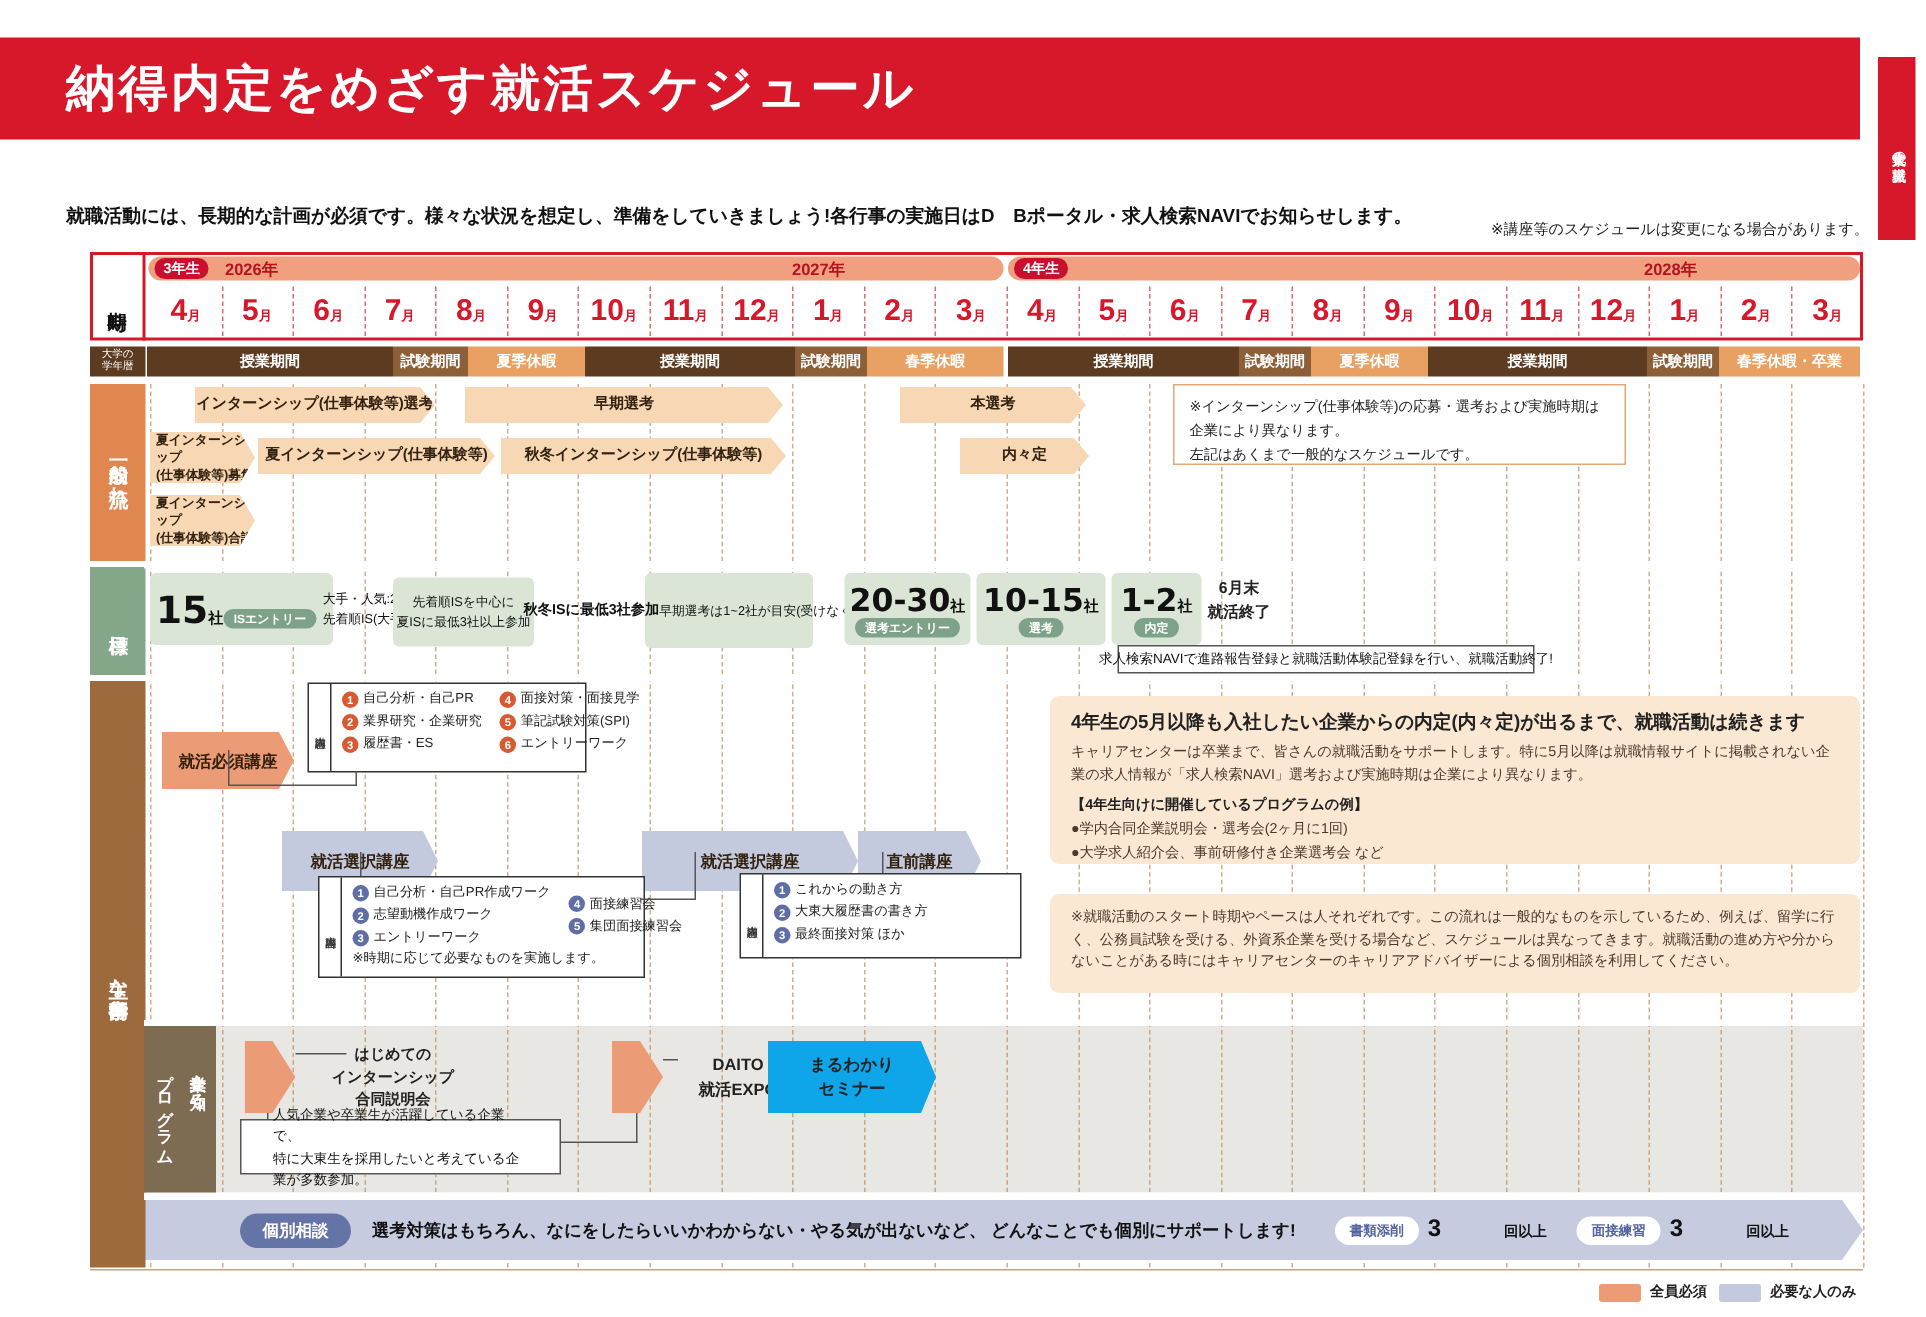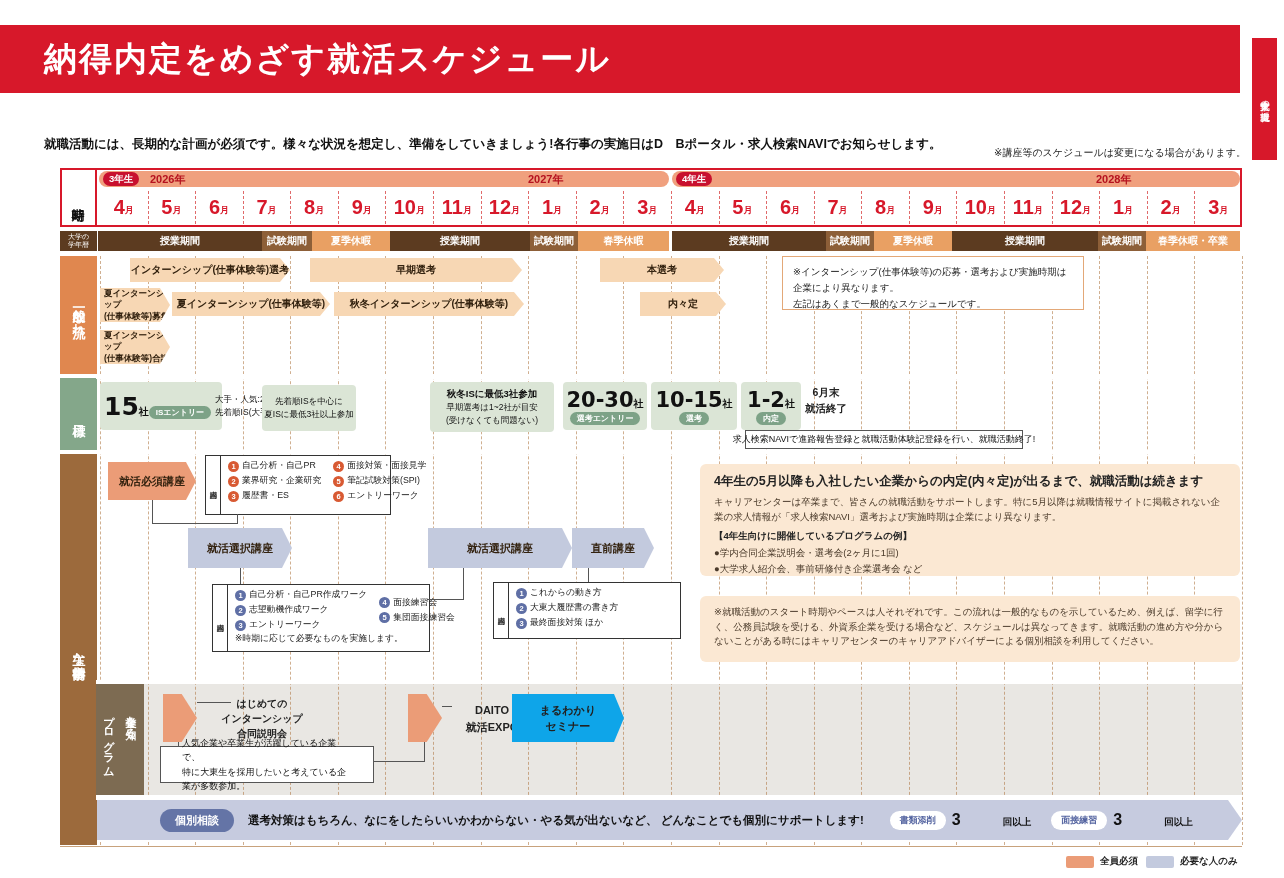--- a/index.html
+++ b/index.html
@@ -45,21 +45,21 @@
   
   .gbox{background:#dbe5d6;border-radius:4px;z-index:3;}
   .gnum{font-weight:700;color:#111;font-family:"DejaVu Sans","Liberation Sans",sans-serif;}
   .gunit{font-size:10px;font-weight:700;color:#111;}
   .gbadge{background:#7da287;color:#fff;font-size:8px;font-weight:700;border-radius:8px;padding:1px 7px;
           display:inline-block;white-space:nowrap;}
   .gline{font-size:8.5px;color:#111;line-height:1.5;white-space:nowrap;}
   .thin-note{background:#fff;border:1px solid #555;font-size:9px;color:#111;display:flex;align-items:center;
              justify-content:center;z-index:3;white-space:nowrap;}
   
-  .courseA{color:#33220f;font-weight:700;font-size:11px;display:flex;align-items:center;justify-content:center;z-index:3;}
+  .courseA{color:#33220f;font-weight:700;font-size:11px;display:flex;align-items:center;justify-content:center;z-index:3;margin-top:26px;}
   .cbox{background:#fff;border:1px solid #333;display:flex;z-index:3;}
   .cbox .strip{writing-mode:vertical-rl;text-orientation:upright;font-size:7.5px;color:#333;border-right:1px solid #333;
                display:flex;align-items:center;justify-content:center;width:14px;flex:none;}
   .cbox .col{display:flex;flex-direction:column;justify-content:center;gap:3px;}
   .citem{font-size:8.8px;color:#222;white-space:nowrap;display:flex;align-items:center;}
   .numc{display:inline-flex;width:11px;height:11px;border-radius:50%;color:#fff;font-size:7.5px;font-weight:700;
         align-items:center;justify-content:center;margin-right:3px;flex:none;}
   .numc.o{background:#d85a33}.numc.b{background:#5f6fa5}
   .cnote{font-size:8.8px;color:#222;margin-top:2px;}
   .conn{background:#555;z-index:3;}
@@ -324,21 +324,21 @@
       <div style="text-align:center;flex:none;"><span class="gnum" style="font-size:25px;">15</span><span class="gunit">社</span><div class="gbadge">ISエントリー</div></div>
       <div style="margin-left:4px;">
         <div class="gline">大手・人気:2~3社</div>
         <div class="gline">先着順IS(大手以外):10社</div>
       </div>
     </div>
     <div class="abs gbox" style="left: 262px; top: 385px; width: 94px; height: 46px; display: flex; flex-direction: column; align-items: center; justify-content: center;">
       <div class="gline" style="">先着順ISを中心に</div>
       <div class="gline" style="">夏ISに最低3社以上参加</div>
     </div>
-    <div class="abs gbox" style="left: 430px; top: 382px; width: 124px; height: 50px; display: flex; flex-direction: column; align-items: center; justify-content: center;">
+    <div class="abs gbox" style="left: 430px; top: 382px; width: 112px; height: 50px; display: flex; flex-direction: row; align-items: center; justify-content: center;">
       <div class="gline" style="font-weight:700;font-size:9.5px;">秋冬ISに最低3社参加</div>
       <div class="gline" style="">早期選考は1~2社が目安</div>
       <div class="gline" style="">(受けなくても問題ない)</div>
     </div>
     <div class="abs gbox" style="left: 563px; top: 382px; width: 84px; height: 48px; display: flex; flex-direction: column; align-items: center; justify-content: center;">
       <div><span class="gnum" style="font-size:21px;">20-30</span><span class="gunit">社</span></div>
       <div class="gbadge">選考エントリー</div>
     </div>
     <div class="abs gbox" style="left: 651px; top: 382px; width: 86px; height: 48px; display: flex; flex-direction: column; align-items: center; justify-content: center;">
       <div><span class="gnum" style="font-size:21px;">10-15</span><span class="gunit">社</span></div>

